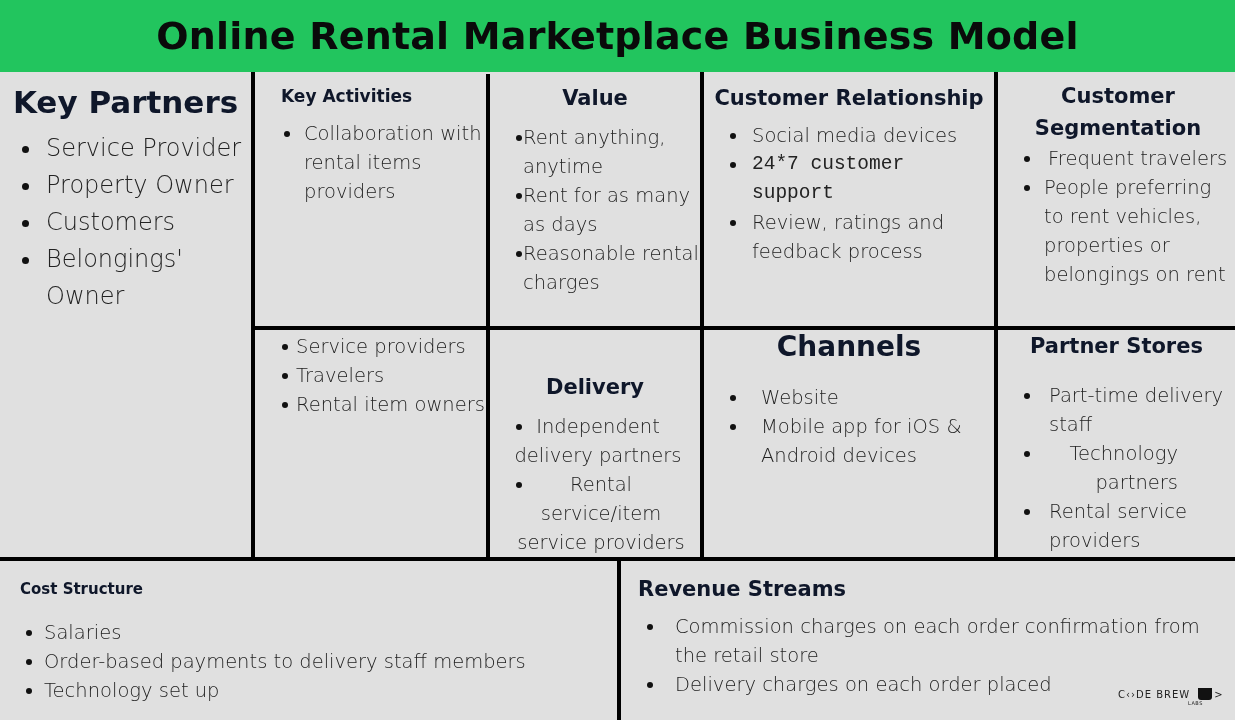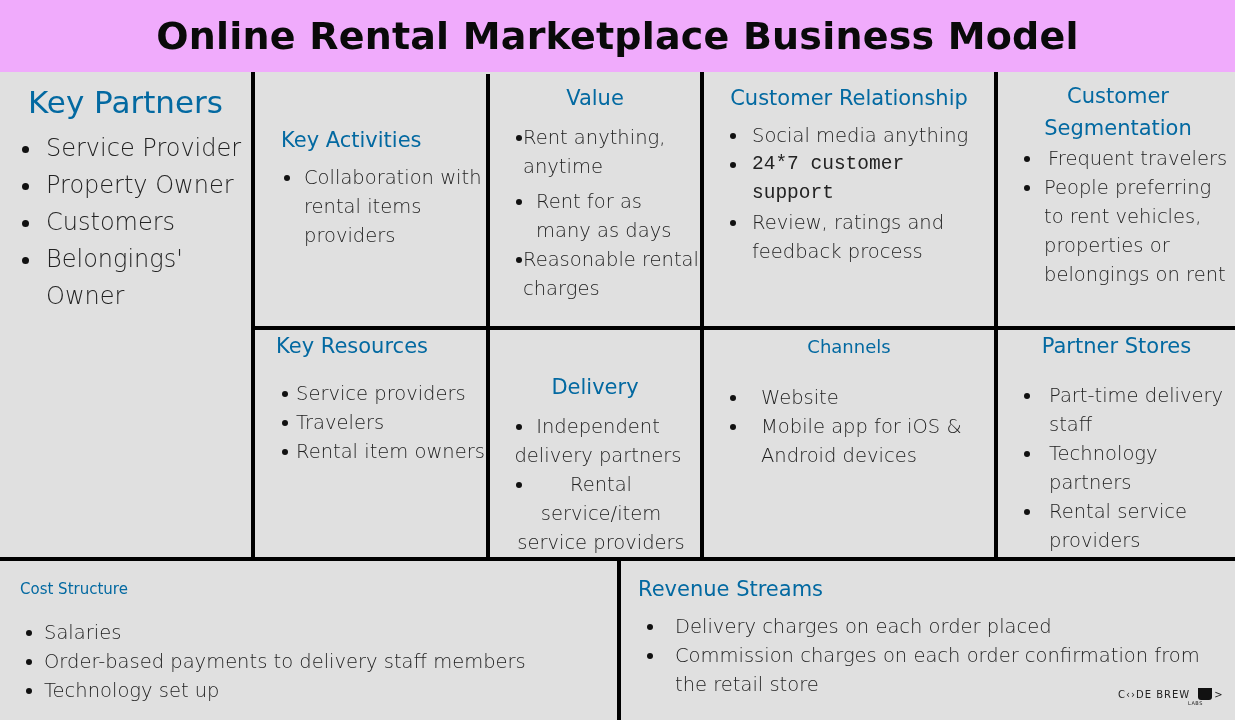--- a/index.html
+++ b/index.html
@@ -1,26 +1,26 @@
 <!DOCTYPE html>
 <html><head>
 <meta charset="utf-8">
 <style>
   * { box-sizing: border-box; margin: 0; padding: 0; }
   html, body { width: 1235px; height: 720px; overflow: hidden; background: #e0e0e0; }
   body { position: relative; font-family: "DejaVu Sans", "Liberation Sans", sans-serif; color: #111; }
   .header {
     position: absolute; left: 0; top: 0; width: 1235px; height: 72px;
-    background: #f0abfc; display: flex; align-items: center; justify-content: center;
+    background: #22c55e; display: flex; align-items: center; justify-content: center;
   }
   .header h1 { font-size: 38px; font-weight: bold; color: #0a0a0a; letter-spacing: 0.2px; }
   .vline { position: absolute; background: #000; width: 4px; }
   .hline { position: absolute; background: #000; height: 4px; }
   .cell { position: absolute; }
-  .title { font-weight: normal; color: #0369a1; }
+  .title { font-weight: bold; color: #0f172a; }
   ul { list-style: none; }
   li { position: relative; font-weight: 300; color: #222; }
   li::before {
     content: ""; position: absolute; width: 6px; height: 6px; border-radius: 50%;
     background: #111;
   }
   .body-text { font-size: 19.5px; line-height: 29px; }
   .kp li { font-size: 24px; line-height: 37px; padding-left: 46px; }
   .kp li::before { left: 22px; top: 16px; width: 7px; height: 7px; }
   .sm li { padding-left: 45px; }
@@ -52,100 +52,99 @@
   <div class="title" style="font-size:31px; text-align:center; padding-left:0; margin-bottom:10px;">Key Partners</div>
   <ul>
     <li>Service Provider</li>
     <li>Property Owner</li>
     <li>Customers</li>
     <li style="width:200px; text-indent:0;">Belongings' Owner</li>
   </ul>
 </div>
 
 <div class="cell sm body-text" style="left:258px; top:82px; width:228px;">
-  <div class="title" style="font-size:21px; padding-left:23px; margin-bottom:8px;margin-top:44px;">Key Activities</div>
+  <div class="title" style="font-size:17px; padding-left:23px; margin-bottom:8px;">Key Activities</div>
   <ul>
     <li style="padding-left:46px;">Collaboration with rental items providers</li>
   </ul>
 </div>
 
 <div class="cell sm body-text" style="left:490px; top:84px; width:210px;">
   <div class="title" style="font-size:21px; text-align:center; margin-bottom:10px;">Value</div>
   <ul>
     <li style="padding-left:33px;">Rent anything, anytime</li>
-    <li style="padding-left:46px;margin-top:6px;">Rent for as many as days</li>
+    <li style="padding-left:33px;">Rent for as many as days</li>
     <li style="padding-left:33px;">Reasonable rental charges</li>
   </ul>
 </div>
 
 <div class="cell sm body-text" style="left:704px; top:84px; width:290px;">
   <div class="title" style="font-size:21px; text-align:center; margin-bottom:8px;">Customer Relationship</div>
   <ul>
-    <li style="padding-left:48px;">Social media anything</li>
+    <li style="padding-left:48px;">Social media devices</li>
     <li style="padding-left:48px;font-family:Liberation Mono, monospace;">24*7 customer support</li>
     <li style="padding-left:48px; width:260px;">Review, ratings and feedback process</li>
   </ul>
 </div>
 
 <div class="cell sm body-text" style="left:998px; top:80px; width:237px;">
   <div class="title" style="font-size:21px; line-height:32px; text-align:center; width:240px; margin:0 auto;">Customer Segmentation</div>
   <ul>
     <li style="padding-left:50px;">Frequent travelers</li>
     <li style="padding-left:46px;">People preferring to rent vehicles, properties or belongings on rent</li>
   </ul>
 </div>
 
 <div class="cell sm body-text" style="left:256px; top:332px; width:230px;">
-  <div class="title" style="font-size:21px; padding-left:20px; margin-bottom:18px;">Key Resources</div>
   <ul>
     <li style="padding-left:40px;">Service providers</li>
     <li style="padding-left:40px;">Travelers</li>
     <li style="padding-left:40px;">Rental item owners</li>
   </ul>
 </div>
 
 <div class="cell sm body-text" style="left:490px; top:332px; width:210px;margin-top:41px;">
   <div class="title" style="font-size:21px; text-align:center; margin-bottom:10px;">Delivery</div>
   <ul style="text-align:center;">
     <li style="padding:0 16px 0 22px;">Independent delivery partners</li>
     <li style="padding:0 10px 0 22px;">Rental service/item service providers</li>
   </ul>
 </div>
 
 <div class="cell sm body-text" style="left:704px; top:332px; width:290px;">
-  <div class="title" style="font-size:18px; text-align:center; margin-bottom:22px;">Channels</div>
+  <div class="title" style="font-size:28px; text-align:center; margin-bottom:22px;">Channels</div>
   <ul>
     <li style="padding-left:57px;">Website</li>
     <li style="padding-left:57px; width:270px;">Mobile app for iOS &amp; Android devices</li>
   </ul>
 </div>
 
 <div class="cell sm body-text" style="left:998px; top:332px; width:237px;">
   <div class="title" style="font-size:21px; text-align:center; margin-bottom:20px;">Partner Stores</div>
   <ul>
     <li style="padding-left:51px;">Part-time delivery staff</li>
-    <li style="padding-left:51px; width:180px;">Technology partners</li>
+    <li style="padding-left:51px; width:180px;text-align:right;">Technology partners</li>
     <li style="padding-left:51px; width:190px;">Rental service providers</li>
   </ul>
 </div>
 
 <div class="cell sm body-text" style="left:0; top:575px; width:617px;">
   <div class="title" style="font-size:15px; padding-left:20px; margin-bottom:14px;">Cost Structure</div>
   <ul>
     <li style="padding-left:44px;">Salaries</li>
     <li style="padding-left:44px;">Order-based payments to delivery staff members</li>
     <li style="padding-left:44px;">Technology set up</li>
   </ul>
 </div>
 
 <div class="cell sm body-text" style="left:621px; top:575px; width:614px;">
   <div class="title" style="font-size:21px; padding-left:17px; margin-bottom:8px;">Revenue Streams</div>
   <ul>
+    <li style="padding-left:54px; width:590px;">Commission charges on each order confirmation from the retail store</li>
     <li style="padding-left:54px;">Delivery charges on each order placed</li>
-    <li style="padding-left:54px; width:590px;">Commission charges on each order confirmation from the retail store</li>
   </ul>
 </div>
 
 <div class="logo">
   <span>C‹›DE BREW</span>
   <span class="labs">LABS</span>
   <span class="cup"></span>
   <span class="chev">&gt;</span>
 </div>
 

